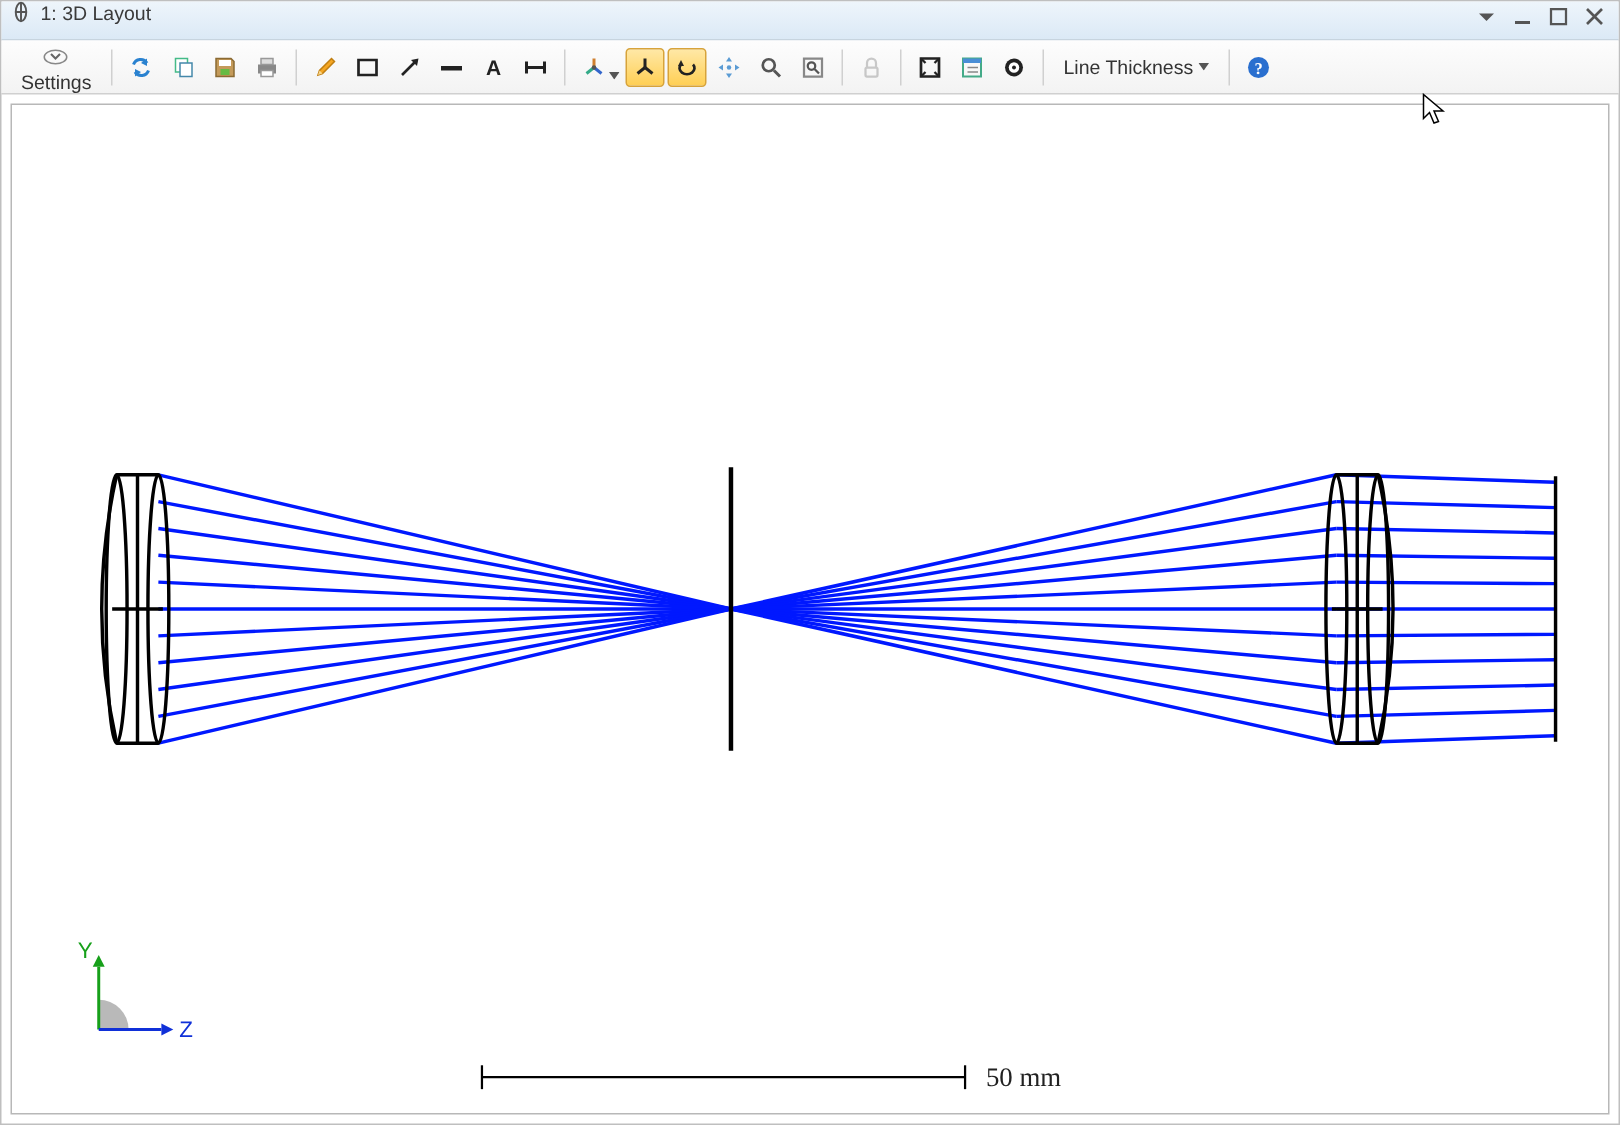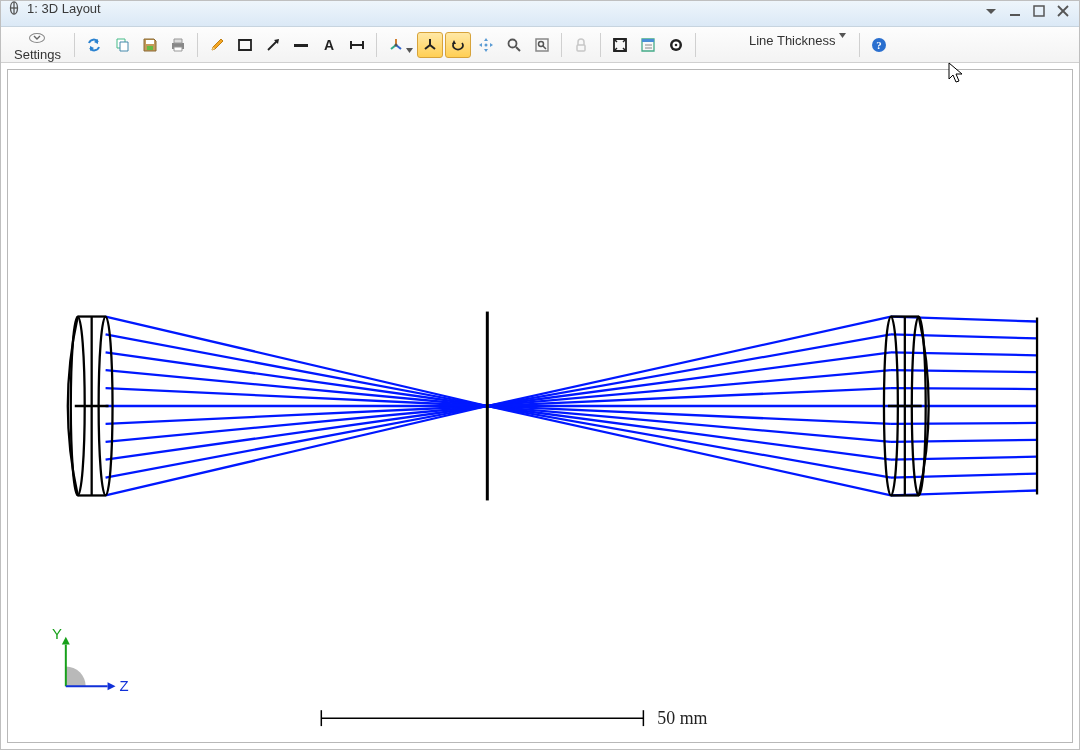--- a/index.html
+++ b/index.html
@@ -29,21 +29,21 @@
     display:flex; align-items:center; justify-content:center;
     border:1px solid transparent; border-radius:3px;
     padding:0 4px;
   }
   .tbtn.active {
     background:linear-gradient(to bottom,#ffe8a6,#ffcf54);
     border-color:#d7a33a;
   }
   .sep { width:1px; height:24px; background:#d0d0d0; margin:0 4px; }
   .settings-btn { display:flex; align-items:center; gap:4px; padding:0 6px; height:26px; border:1px solid transparent; border-radius:3px;flex-direction:column; }
-  .lt-drop { display:flex; align-items:flex-start; gap:4px; padding:0 6px; height:26px; border:1px solid transparent; border-radius:3px;margin-left:40px; }
+  .lt-drop { display:flex; align-items:center; gap:4px; padding:0 6px; height:26px; border:1px solid transparent; border-radius:3px; }
   
   .stage { flex:1; margin:6px; border:1px solid #b8b8b8; background:#fff; position:relative; overflow:hidden; }
   .chev-circle { width:16px;height:16px;border:1px solid #888;border-radius:50%;display:flex;align-items:center;justify-content:center; }
   svg.icon { width:16px; height:16px; display:block; }
   svg.icon * { vector-effect:non-scaling-stroke; }
   .cursor-ptr { position:absolute; top:62px; left:948px; pointer-events:none; }
 </style>
 </head>
 <body>
 

